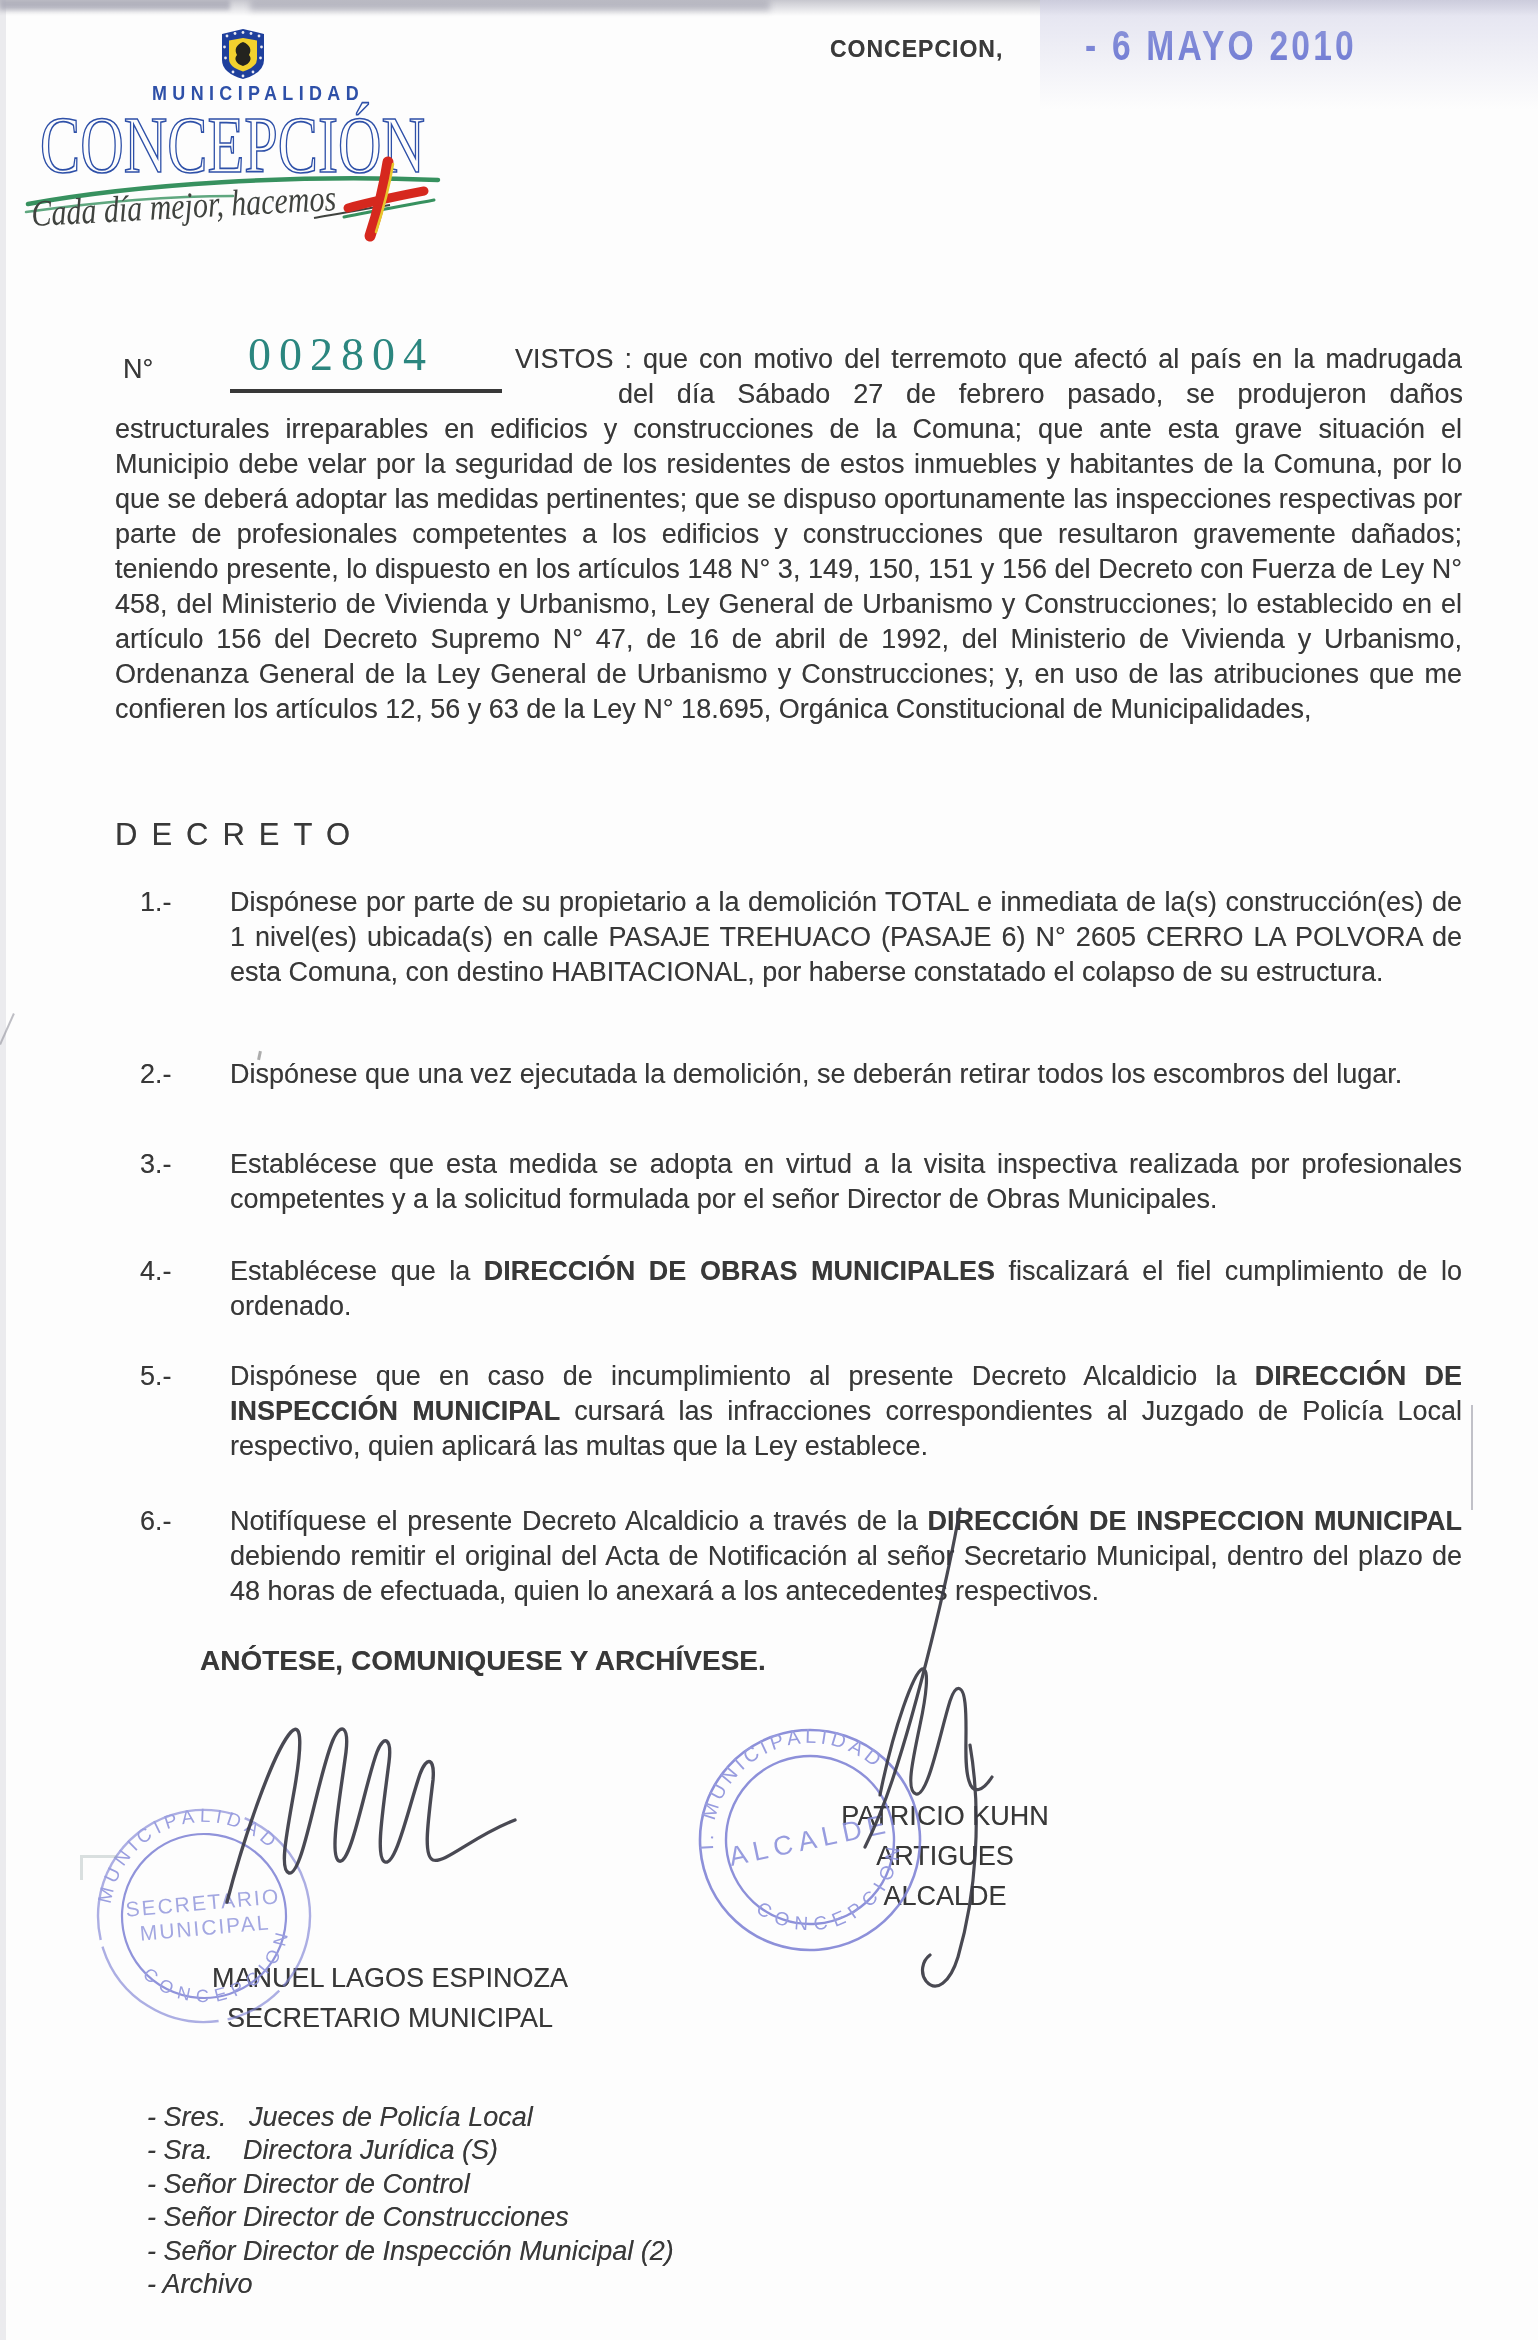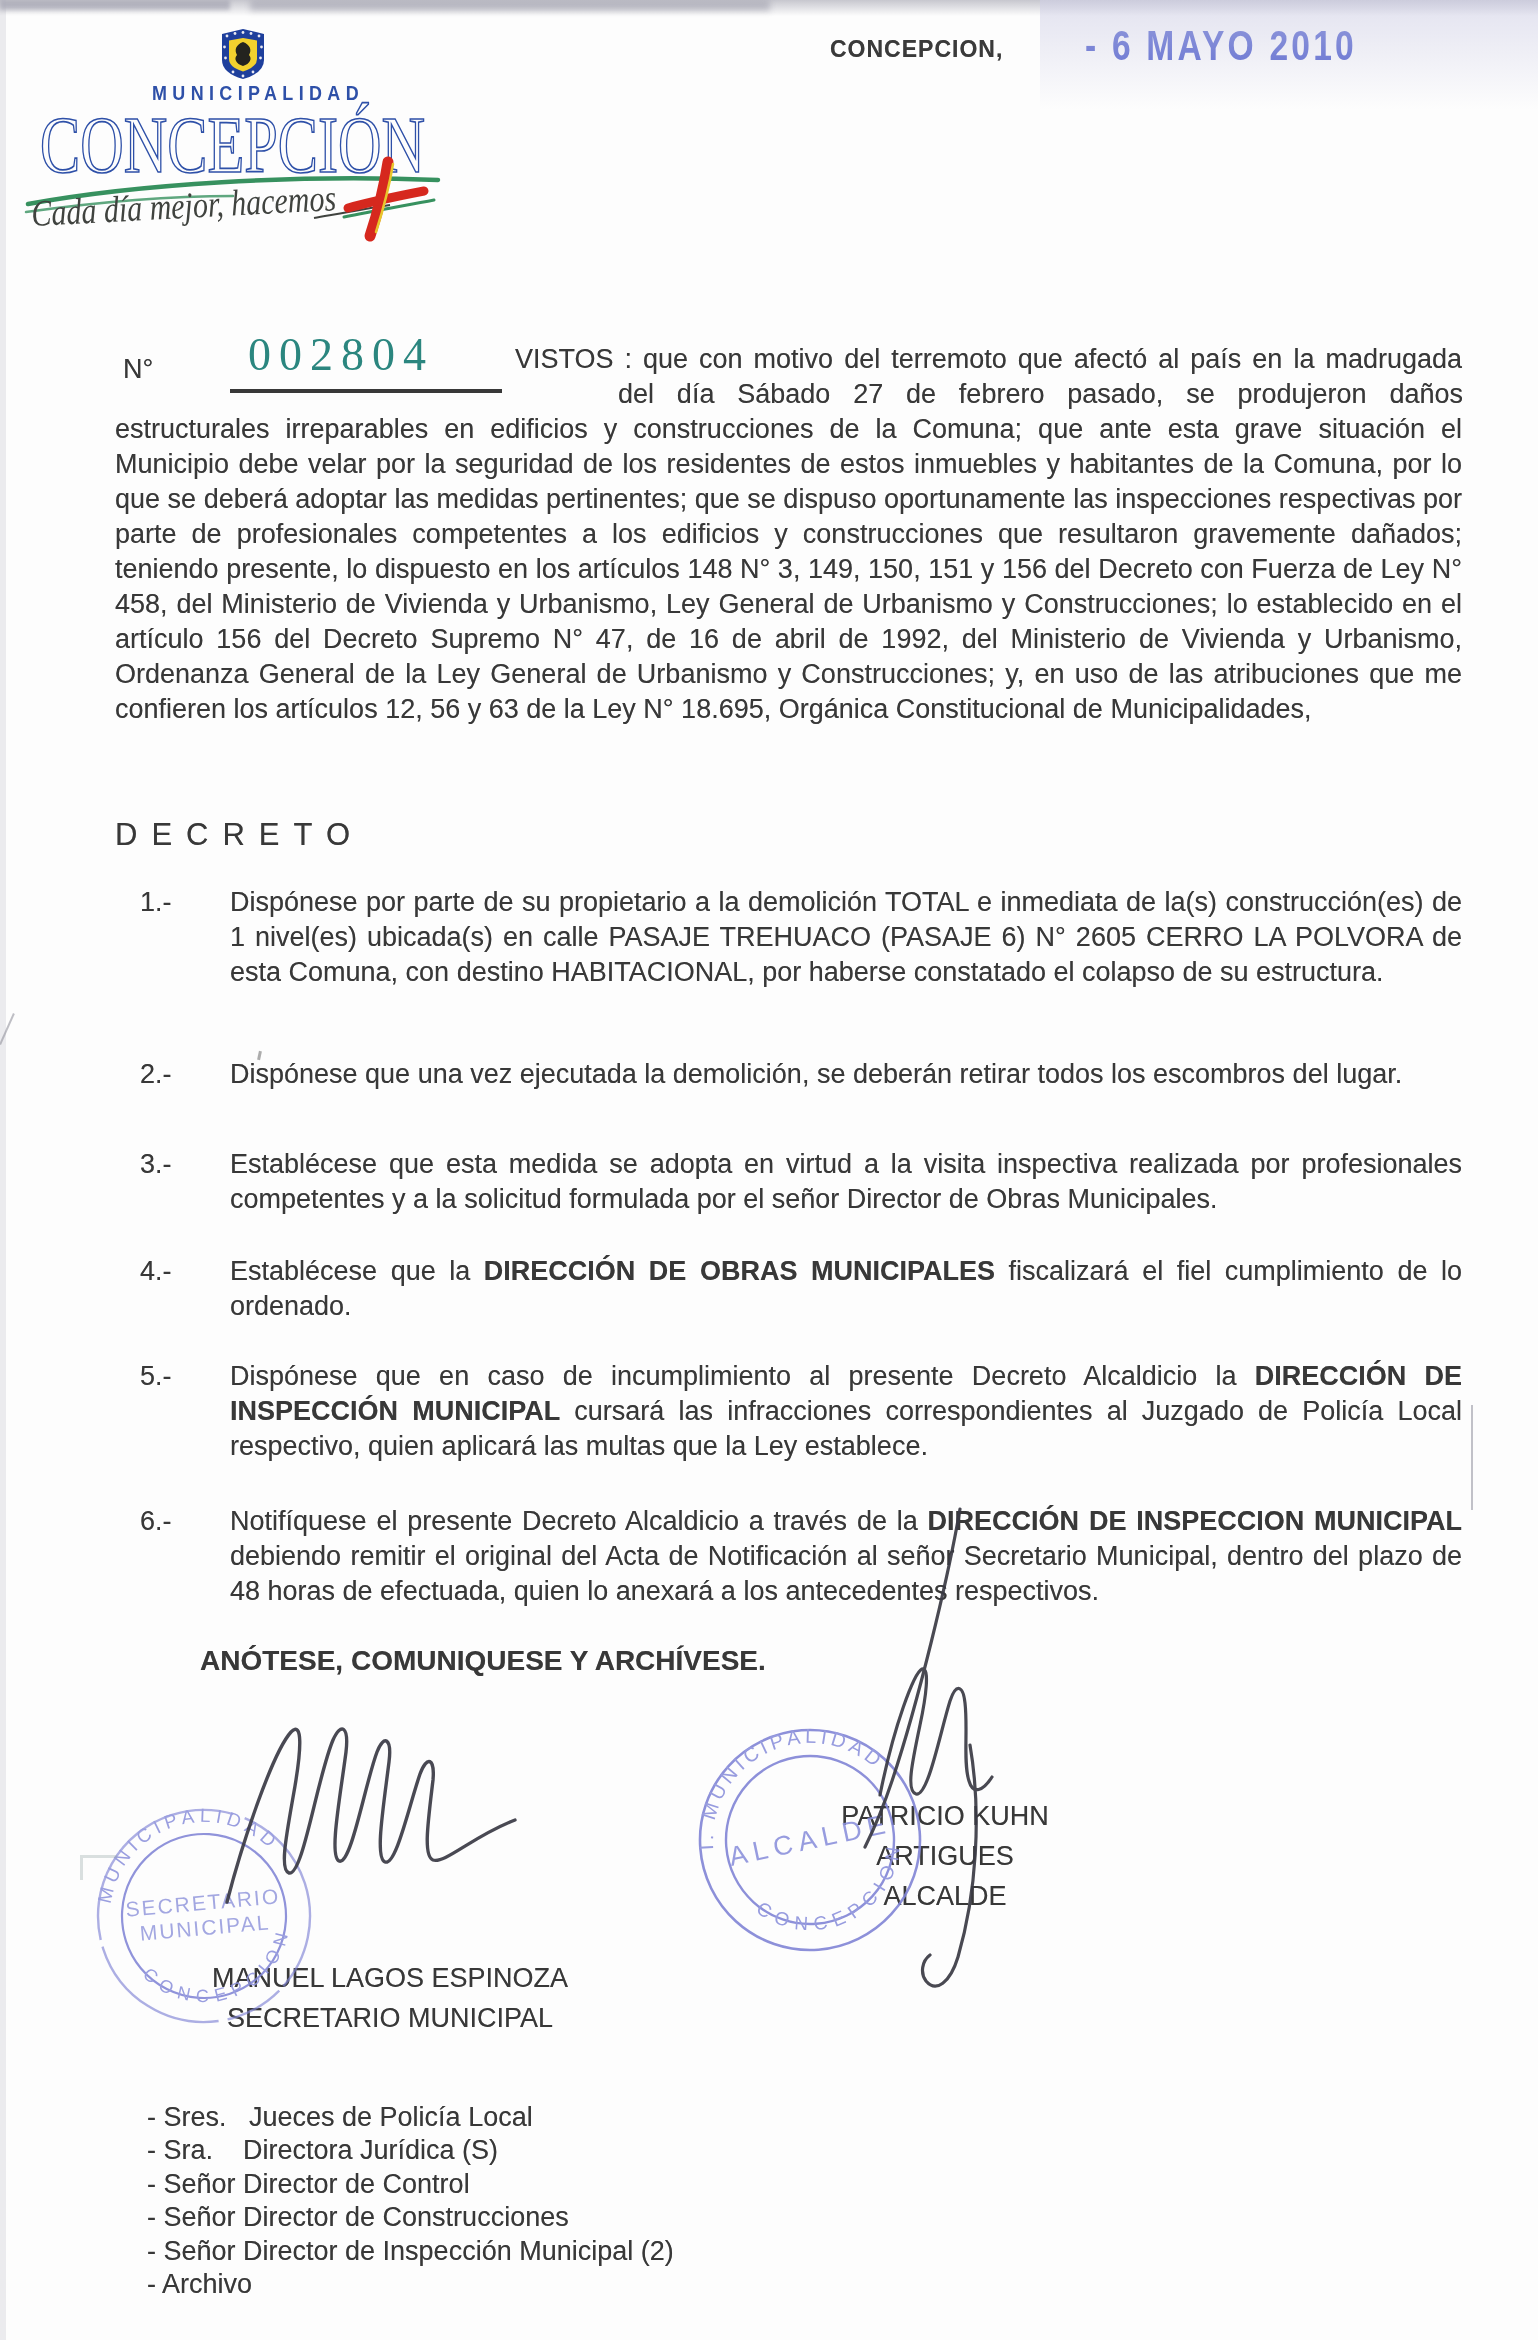--- a/index.html
+++ b/index.html
@@ -33,21 +33,21 @@
   #closing{left:200px;top:1645px;width:1320px;text-align:left;font-size:28px;font-weight:bold;}
   
   .sigblock{text-align:center;font-weight:normal;font-size:27px;line-height:40px;}
   #mayor-names{left:770px;top:1796px;width:350px;z-index:2;}
   #secretary-names{left:190px;top:1958px;width:400px;z-index:2;}
   
   #distribution{left:147px;top:2090px;width:760px;font-size:27px;}
   #dist-heading{font-size:28px;font-weight:bold;}
   #dist-heading .dhead{border-bottom:3px solid #333;padding-bottom:2px;}
   #dist-list{margin-top:11px;}
-  .dist-item{line-height:33.4px;white-space:pre;}
+  .dist-item{line-height:33.4px;white-space:pre;font-style:italic;}
   
   .stamp{z-index:3;}
   .sig{z-index:4;}
   
   .artifact{pointer-events:none;z-index:50;}
   #scan-top{left:0;top:0;width:1538px;height:16px;
     background:linear-gradient(to bottom,rgba(145,145,160,.5),rgba(145,145,160,0));}
   #scan-top-left{left:0;top:0;width:230px;height:10px;background:#9595a5;opacity:.55;filter:blur(2px);}
   #scan-top-mid{left:250px;top:0;width:520px;height:11px;background:#8f8f9f;opacity:.45;filter:blur(3px);}
   #scan-top-right{left:1040px;top:0;width:498px;height:110px;

